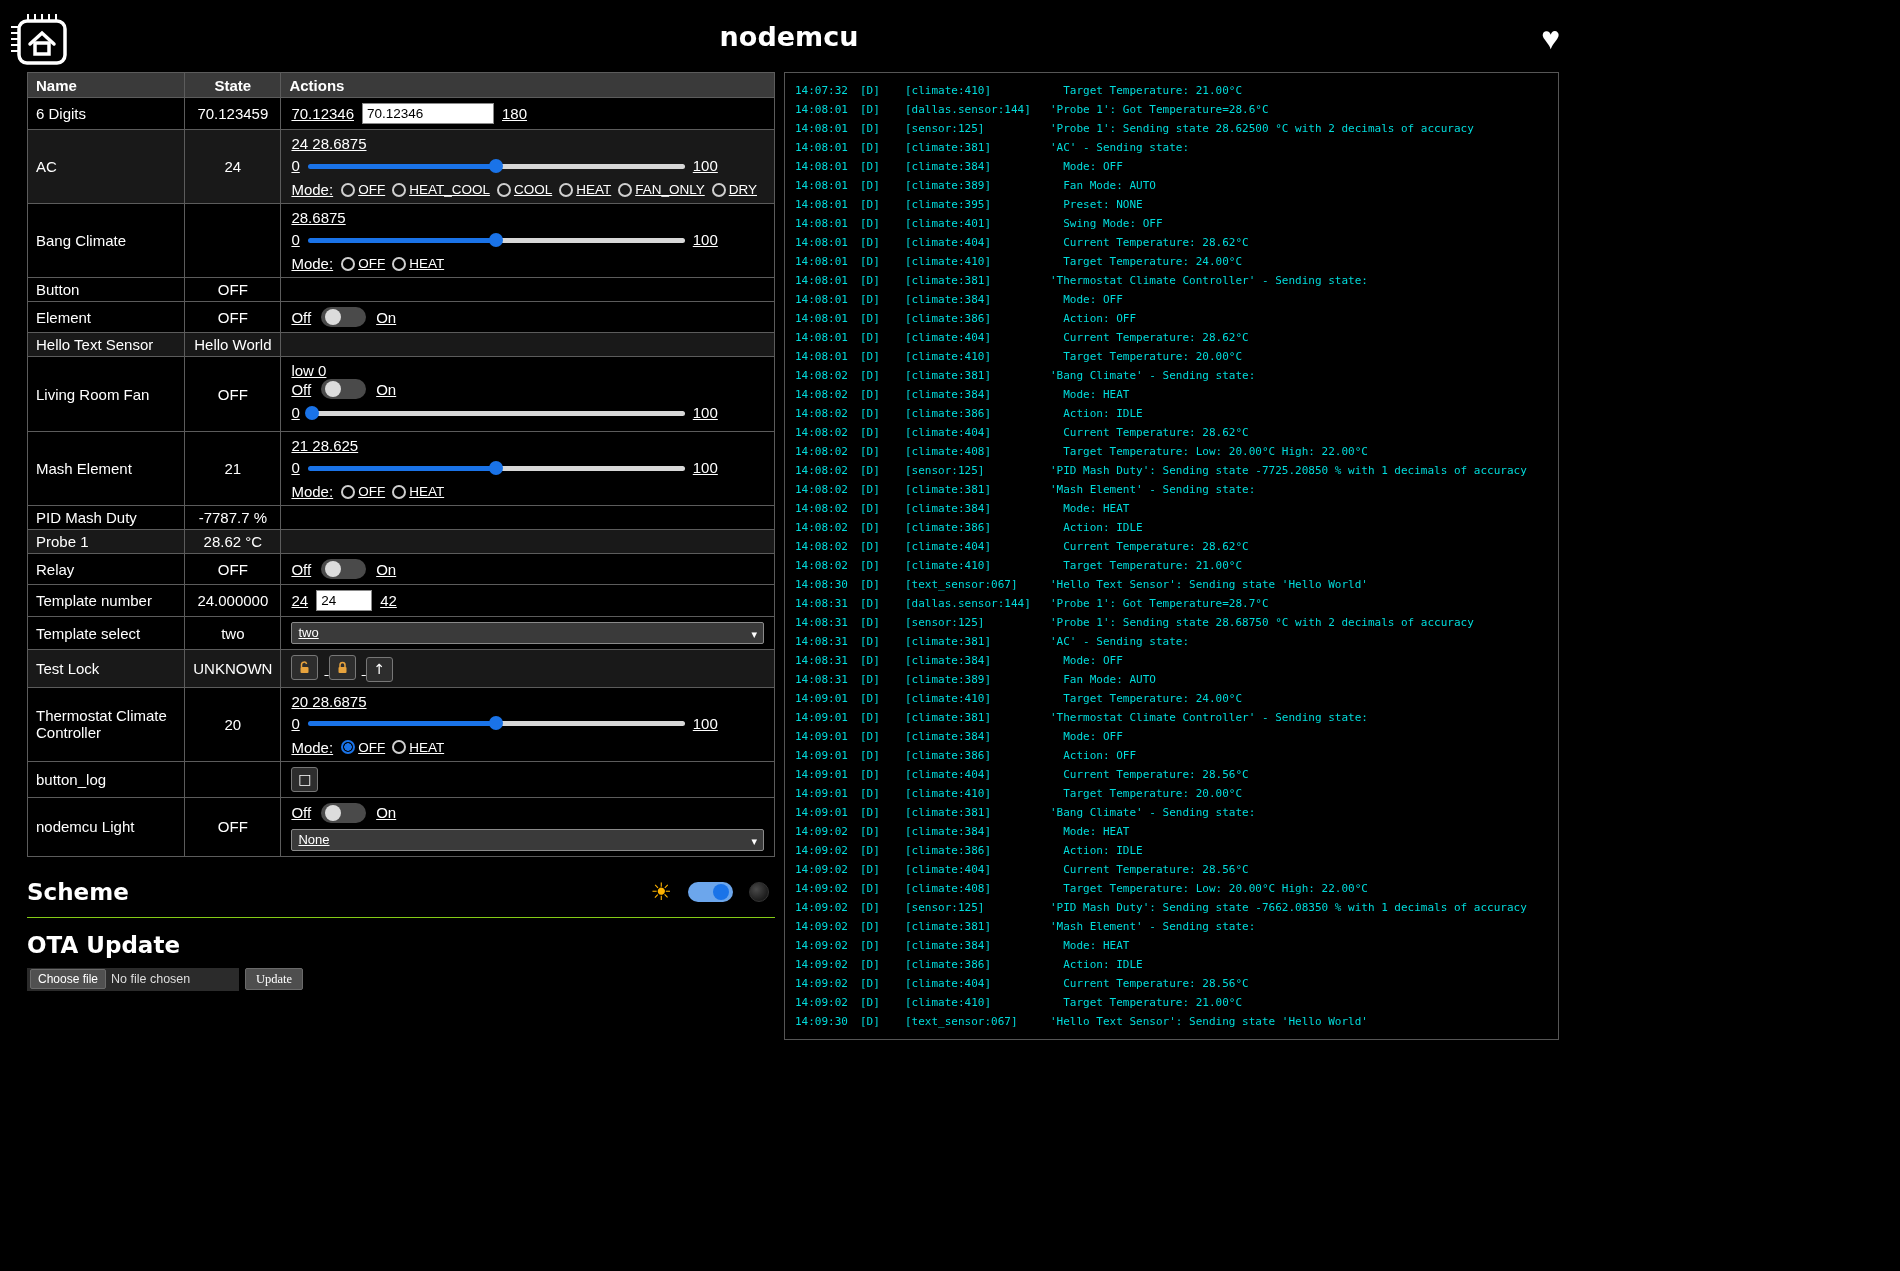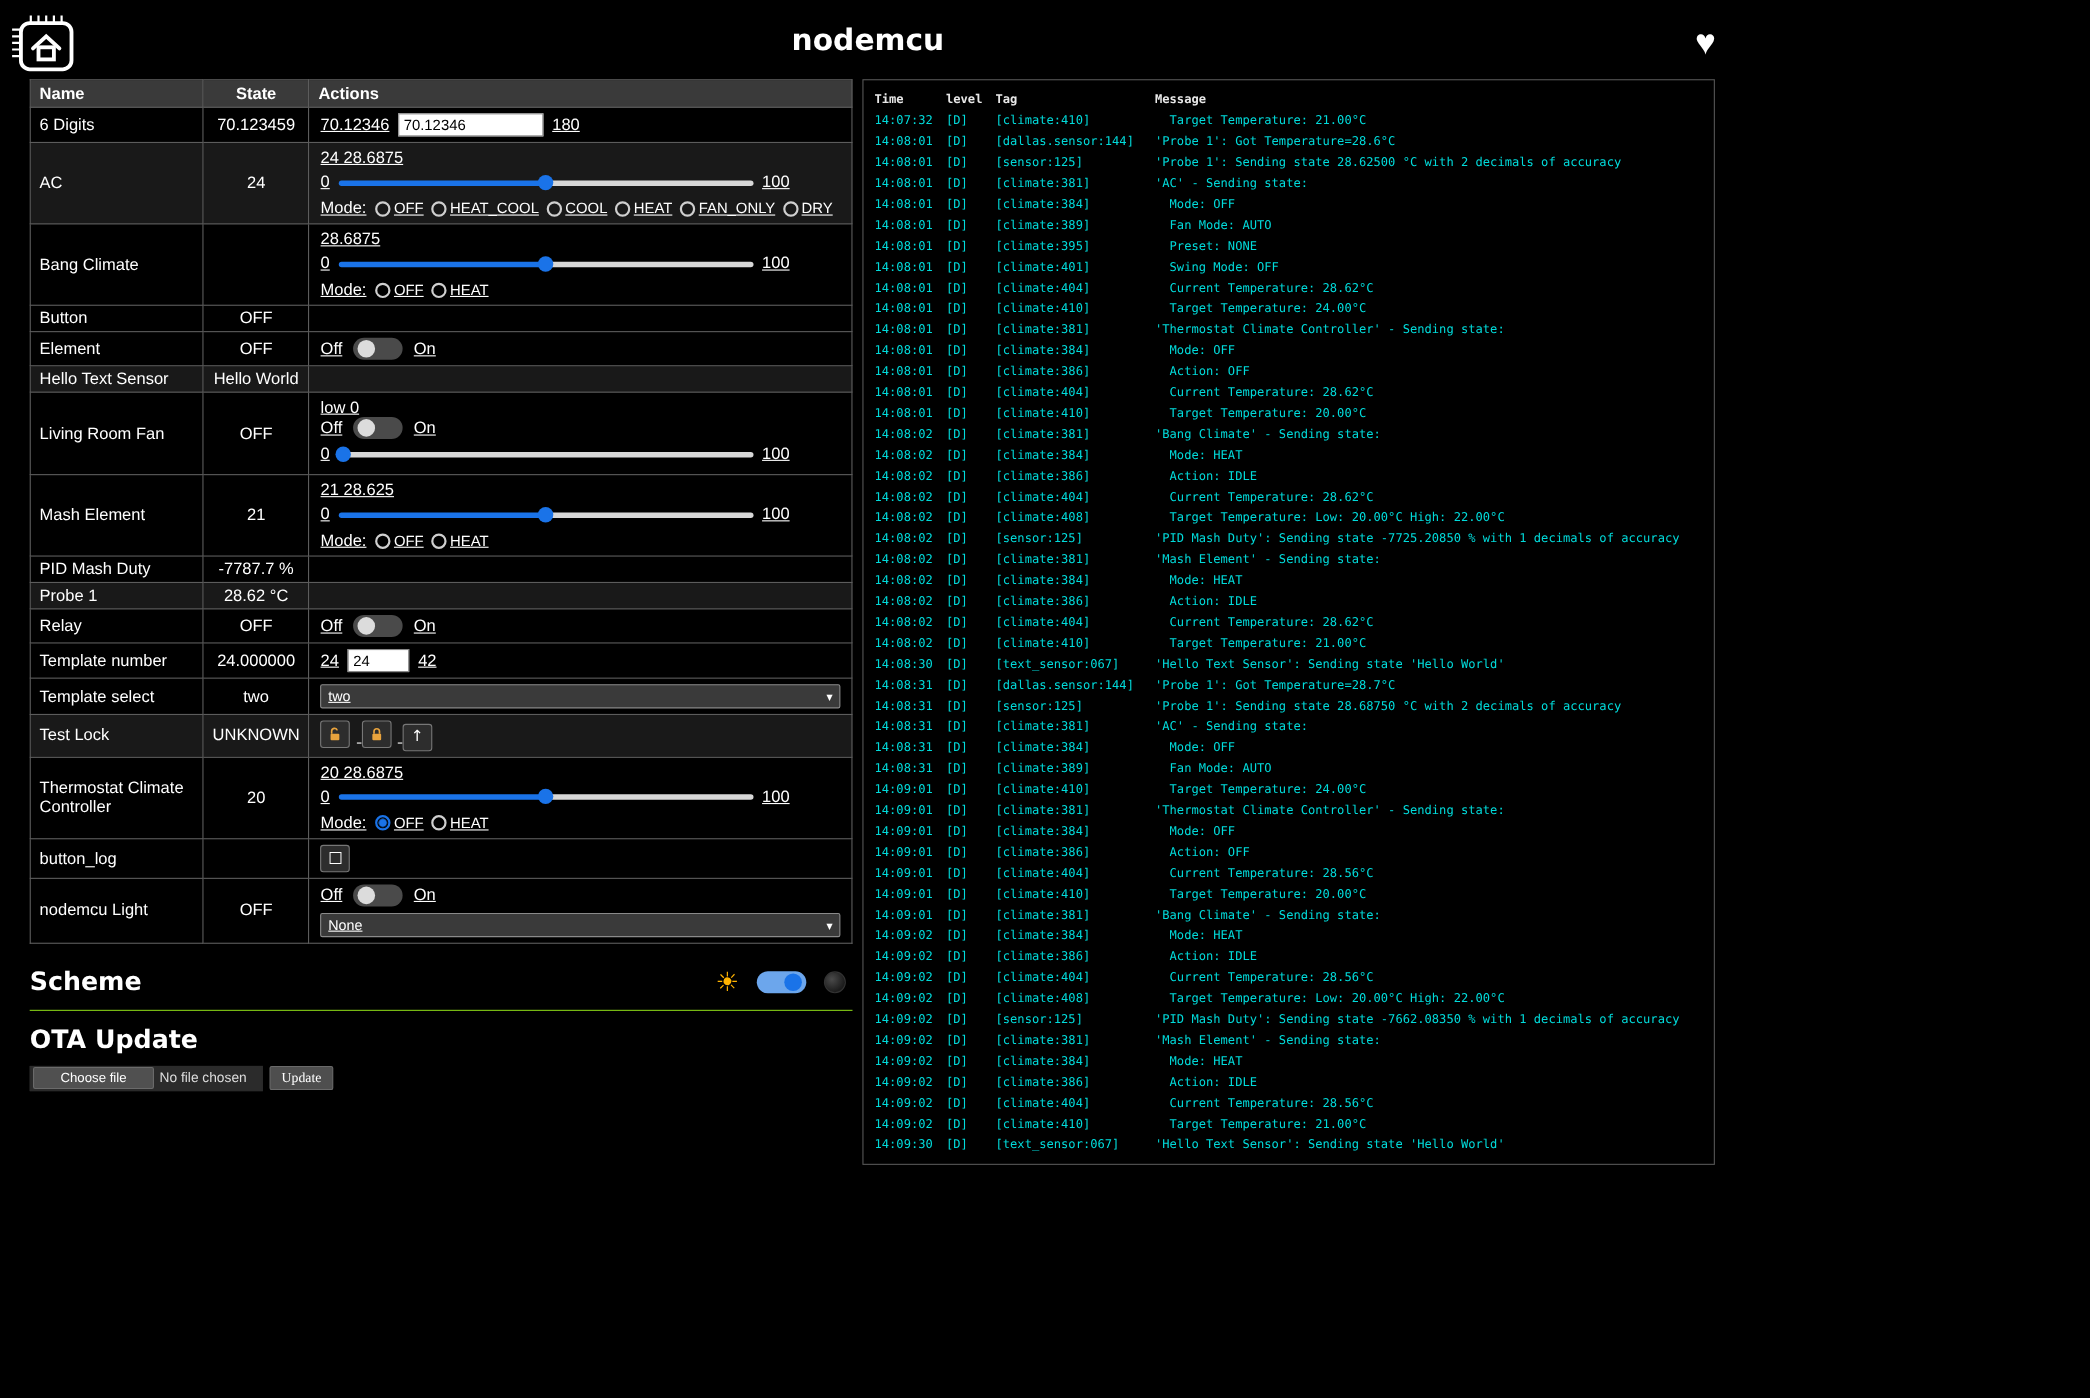--- a/index.html
+++ b/index.html
@@ -115,21 +115,21 @@
     background: radial-gradient(circle at 35% 35%, #4a4a4a, #1c1c1c 70%);
     border: 1px solid #333;
   }
   .ota-section { margin-top: 14px; }
   .ota-row { display: flex; align-items: center; gap: 6px; margin-top: 10px; }
   .file-input {
     display: flex; align-items: center; width: 212px; height: 23px;
     background: #2b2b2b; border: 1px solid #2b2b2b;
   }
   .file-btn {
-    background: #505050; color: #fff; font-size: 12px; padding: 2px 24px;
+    background: #505050; color: #fff; font-size: 12px; padding: 2px 7px;
     margin: 0 5px 0 2px; border: 1px solid #6a6a6a; border-radius: 2px; white-space: nowrap;
   }
   .file-status { font-size: 12.5px; color: #ddd; white-space: nowrap; }
   .update-btn {
     background: #4e4e4e; color: #fff; border: 1px solid #6a6a6a;
     font-size: 12.5px; height: 22px; padding: 0 10px; border-radius: 2px; cursor: pointer;
     font-family: Liberation Serif, serif;
   }
 
   
@@ -482,26 +482,20 @@
             <span class="file-btn">Choose file</span>
             <span class="file-status">No file chosen</span>
           </div>
           <button class="update-btn">Update</button>
         </div>
       </div>
     </div>
 
     <div class="right-col">
       <div class="log-panel">
-        <div class="log-row log-header">
-          <span>Time</span>
-          <span>level</span>
-          <span>Tag</span>
-          <span>Message</span>
-        </div>
         <div>
             <div class="log-row"><span class="log-time">14:07:32</span><span class="log-level">[D]</span><span class="log-tag">[climate:410]</span><span class="log-message">  Target Temperature: 21.00°C</span></div>
             <div class="log-row"><span class="log-time">14:08:01</span><span class="log-level">[D]</span><span class="log-tag">[dallas.sensor:144]</span><span class="log-message">'Probe 1': Got Temperature=28.6°C</span></div>
             <div class="log-row"><span class="log-time">14:08:01</span><span class="log-level">[D]</span><span class="log-tag">[sensor:125]</span><span class="log-message">'Probe 1': Sending state 28.62500 °C with 2 decimals of accuracy</span></div>
             <div class="log-row"><span class="log-time">14:08:01</span><span class="log-level">[D]</span><span class="log-tag">[climate:381]</span><span class="log-message">'AC' - Sending state:</span></div>
             <div class="log-row"><span class="log-time">14:08:01</span><span class="log-level">[D]</span><span class="log-tag">[climate:384]</span><span class="log-message">  Mode: OFF</span></div>
             <div class="log-row"><span class="log-time">14:08:01</span><span class="log-level">[D]</span><span class="log-tag">[climate:389]</span><span class="log-message">  Fan Mode: AUTO</span></div>
             <div class="log-row"><span class="log-time">14:08:01</span><span class="log-level">[D]</span><span class="log-tag">[climate:395]</span><span class="log-message">  Preset: NONE</span></div>
             <div class="log-row"><span class="log-time">14:08:01</span><span class="log-level">[D]</span><span class="log-tag">[climate:401]</span><span class="log-message">  Swing Mode: OFF</span></div>
             <div class="log-row"><span class="log-time">14:08:01</span><span class="log-level">[D]</span><span class="log-tag">[climate:404]</span><span class="log-message">  Current Temperature: 28.62°C</span></div>

